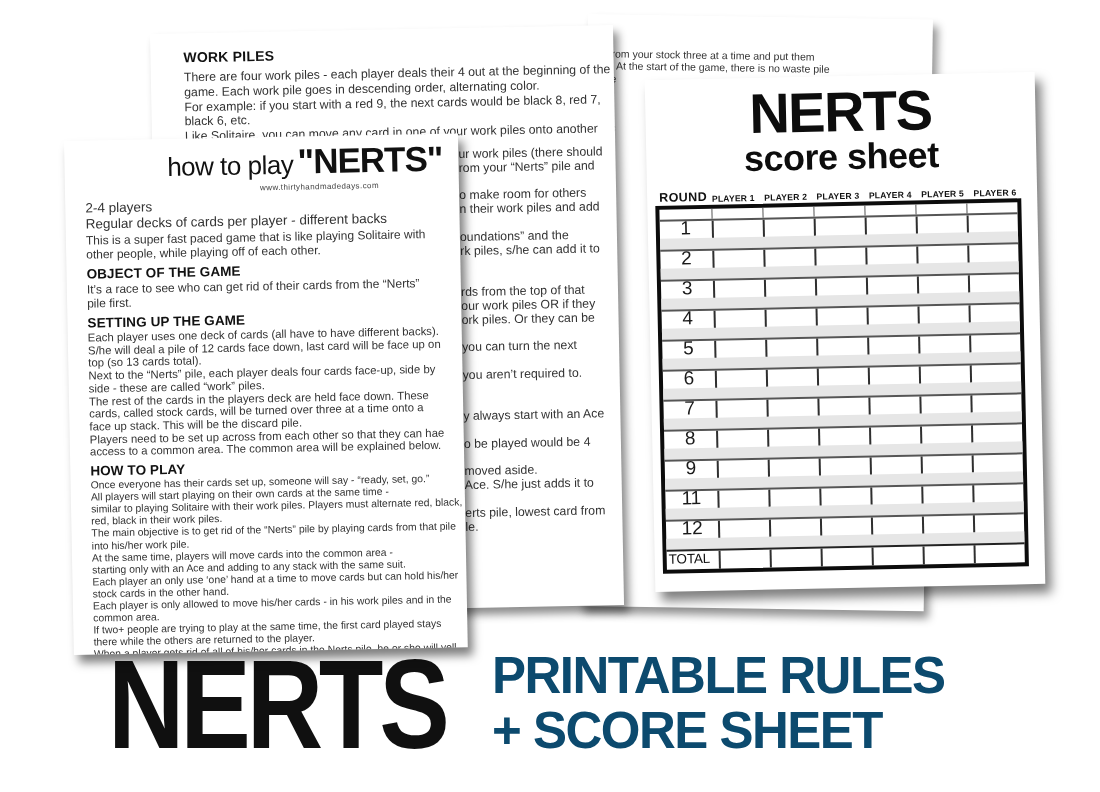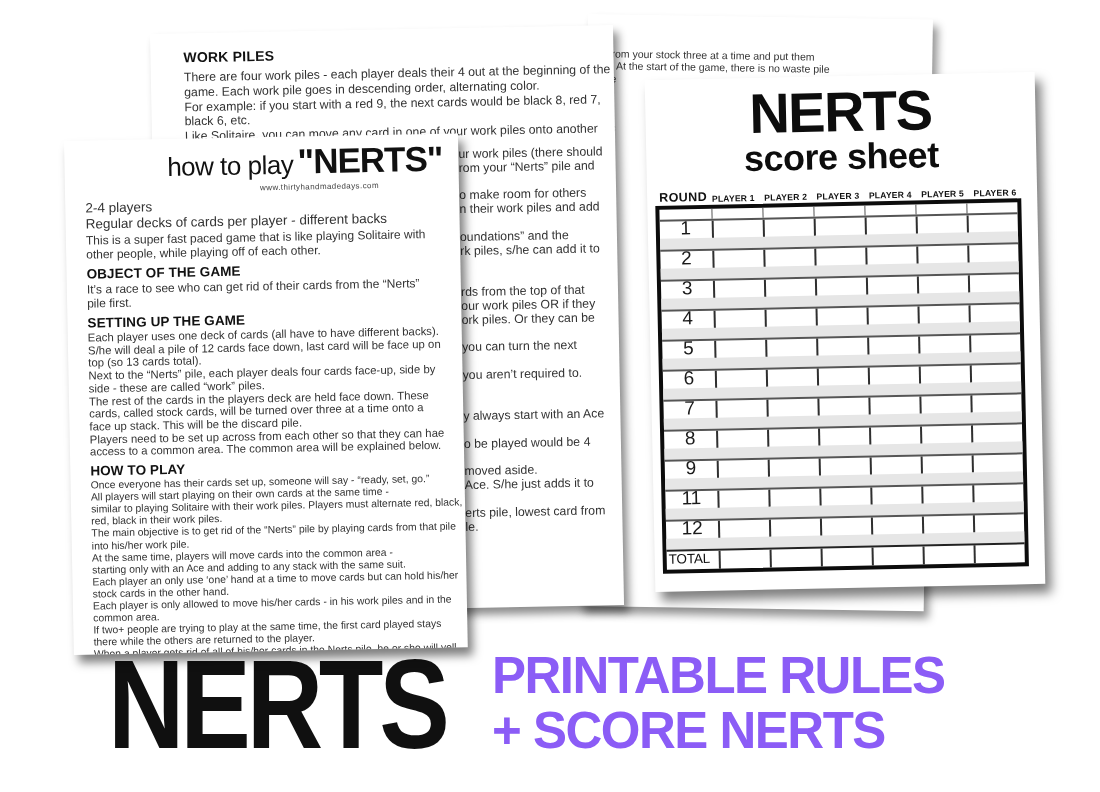--- a/index.html
+++ b/index.html
@@ -64,21 +64,21 @@
   .srow.num .rnum{font-size:19px;line-height:14px;font-weight:400;text-align:center;color:#1a1a1a;overflow:visible;}
   .spacer{height:11px;background:#e6e6e6;}
   .srow.total{height:18px;border-top:2px solid #222;}
   .srow.total .tlabel{font-size:13.5px;line-height:16px;font-weight:400;letter-spacing:-.2px;padding-left:2px;color:#111;}
 
   
   .banner-nerts{position:absolute;left:108px;top:650px;z-index:0;
     font-size:126px;line-height:110px;font-weight:700;letter-spacing:-5px;color:#101010;
     transform:scaleX(0.84);transform-origin:left top;white-space:nowrap;}
   .banner-right{position:absolute;left:492px;top:648px;z-index:0;
-    font-size:51px;line-height:55px;font-weight:700;letter-spacing:-1.5px;color:#8b5cf6;white-space:nowrap;}
+    font-size:51px;line-height:55px;font-weight:700;letter-spacing:-1.5px;color:#0c4a6e;white-space:nowrap;}
 </style>
 </head>
 <body>
 
 <div class="canvas">
 
   <section class="sheet sheet-stock">
     <div class="frag-col">
         <div class="ln ">s from your stock three at a time and put them</div>
         <div class="ln ">ile.  At the start of the game, there is no waste pile</div>
@@ -354,16 +354,16 @@
           <div></div>
           <div></div>
           <div></div>
         </div>
       </div>
   </section>
 
   <div class="banner-nerts">NERTS</div>
   <div class="banner-right">
     <div>PRINTABLE RULES</div>
-    <div>+ SCORE NERTS</div>
+    <div>+ SCORE SHEET</div>
   </div>
 
 </div>
 
 </body></html>

